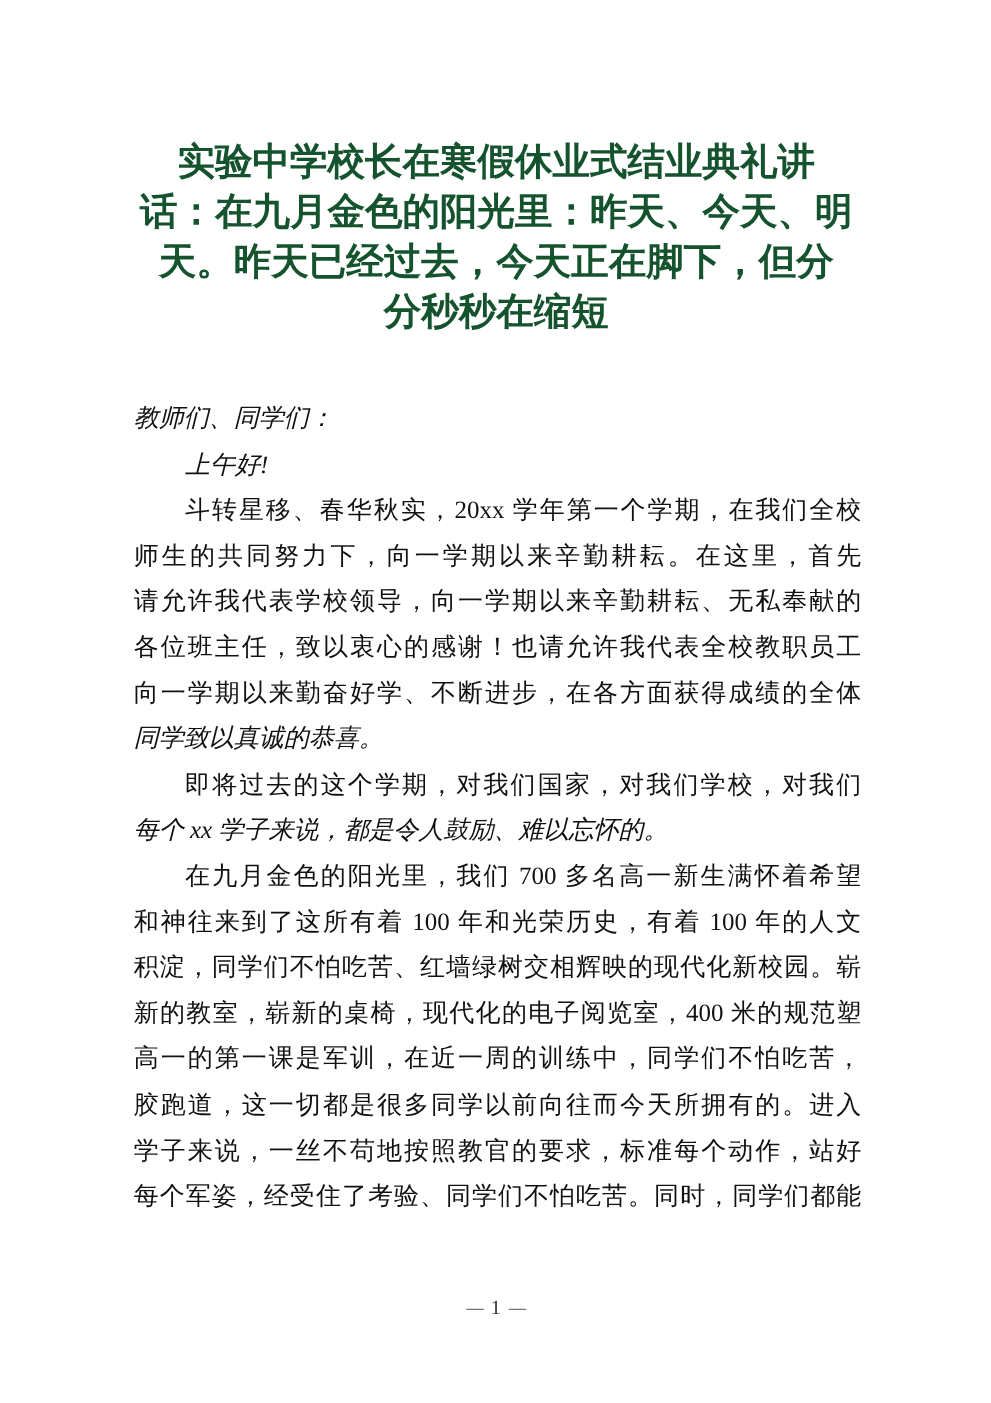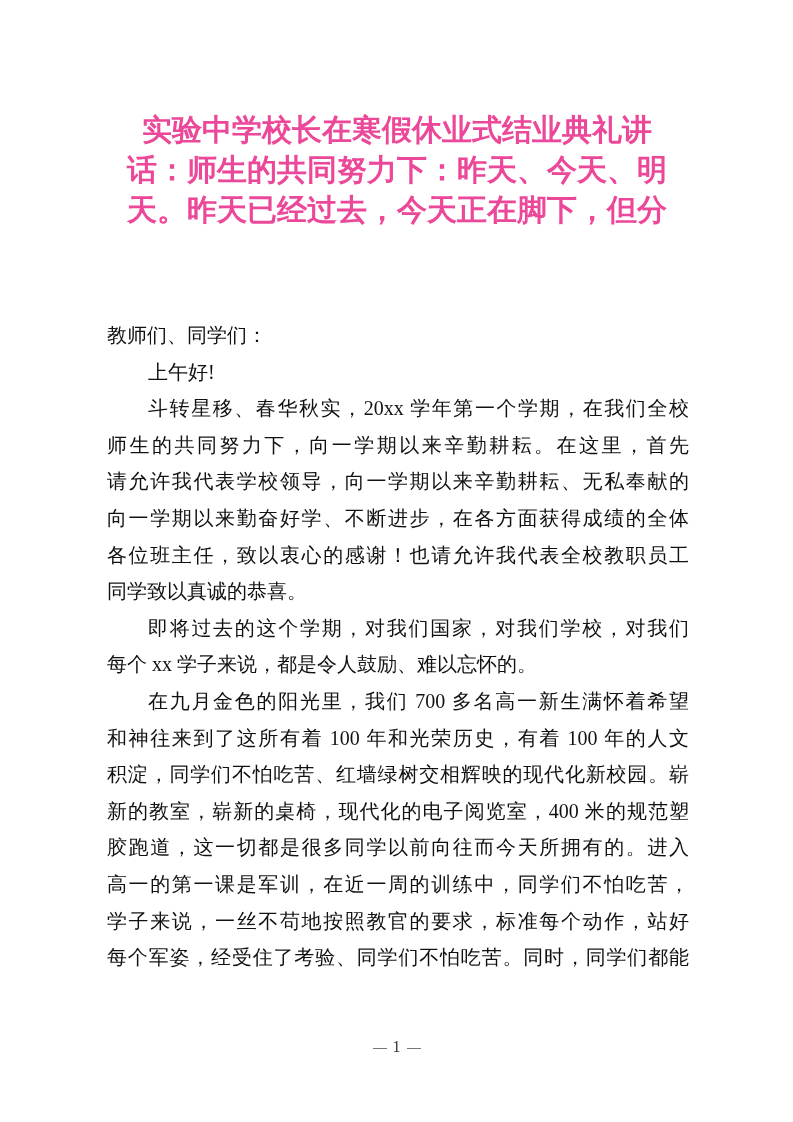--- a/index.html
+++ b/index.html
@@ -2,64 +2,65 @@
 <html><head>
 <meta charset="utf-8">
 <style>
   html, body { margin: 0; padding: 0; background: #ffffff; }
   body { width: 793px; height: 1122px; position: relative; overflow: hidden; }
   .page { position: absolute; left: 0; top: 0; width: 793px; height: 1122px; background: #fff; }
   .title {
     position: absolute; left: 104px; top: 110px; width: 586px;
     font-family: "DejaVu Serif", "Liberation Serif", serif;
     font-weight: bold; font-size: 30px; line-height: 40px;
-    color: #ec4899; text-align: center; margin: 0;
+    color: #14532d; text-align: center; margin: 0;
   }
   .title span { display: block; white-space: nowrap; }
   .body {
     position: absolute; left: 107px; top: 317px; width: 582px;
     font-family: "Liberation Serif", "DejaVu Serif", serif;
     font-size: 20px; line-height: 36.6px; color: #111;
   }
   .line { display: block; white-space: nowrap; text-align: justify; text-align-last: justify; height: 36.6px; }
-  .line.last { text-align-last: left; }
+  .line.last { text-align-last: left; font-style: italic; }
   .line.indent { padding-left: 41px; }
   .footer {
     position: absolute; left: 0; top: 1038px; width: 793px; text-align: center;
     font-family: "Liberation Serif", "DejaVu Serif", serif; font-size: 16px; color: #333;
   }
   .footer .dash { display: inline-block; width: 14px; height: 1px; background: #777; vertical-align: middle; margin: 0 6px; }
 </style>
 </head>
 <body>
 
 <div class="page">
   <h1 class="title">
     <span>实验中学校长在寒假休业式结业典礼讲</span>
-    <span>话：师生的共同努力下：昨天、今天、明</span>
+    <span>话：在九月金色的阳光里：昨天、今天、明</span>
     <span>天。昨天已经过去，今天正在脚下，但分</span>
+    <span>分秒秒在缩短</span>
   </h1>
 
   <div class="body" id="body">
       <span class="line last">教师们、同学们：</span>
       <span class="line indent last">上午好!</span>
       <span class="line indent">斗转星移、春华秋实，20xx 学年第一个学期，在我们全校</span>
       <span class="line">师生的共同努力下，向一学期以来辛勤耕耘。在这里，首先</span>
       <span class="line">请允许我代表学校领导，向一学期以来辛勤耕耘、无私奉献的</span>
+      <span class="line">各位班主任，致以衷心的感谢！也请允许我代表全校教职员工</span>
       <span class="line">向一学期以来勤奋好学、不断进步，在各方面获得成绩的全体</span>
-      <span class="line">各位班主任，致以衷心的感谢！也请允许我代表全校教职员工</span>
       <span class="line last">同学致以真诚的恭喜。</span>
       <span class="line indent">即将过去的这个学期，对我们国家，对我们学校，对我们</span>
       <span class="line last">每个 xx 学子来说，都是令人鼓励、难以忘怀的。</span>
       <span class="line indent">在九月金色的阳光里，我们 700 多名高一新生满怀着希望</span>
       <span class="line">和神往来到了这所有着 100 年和光荣历史，有着 100 年的人文</span>
       <span class="line">积淀，同学们不怕吃苦、红墙绿树交相辉映的现代化新校园。崭</span>
       <span class="line">新的教室，崭新的桌椅，现代化的电子阅览室，400 米的规范塑</span>
+      <span class="line">高一的第一课是军训，在近一周的训练中，同学们不怕吃苦，</span>
       <span class="line">胶跑道，这一切都是很多同学以前向往而今天所拥有的。进入</span>
-      <span class="line">高一的第一课是军训，在近一周的训练中，同学们不怕吃苦，</span>
       <span class="line">学子来说，一丝不苟地按照教官的要求，标准每个动作，站好</span>
       <span class="line">每个军姿，经受住了考验、同学们不怕吃苦。同时，同学们都能</span>
     </div>
 
   <div class="footer">
     <span class="dash"></span><span>1</span><span class="dash"></span>
   </div>
 </div>
 
 </body></html>

